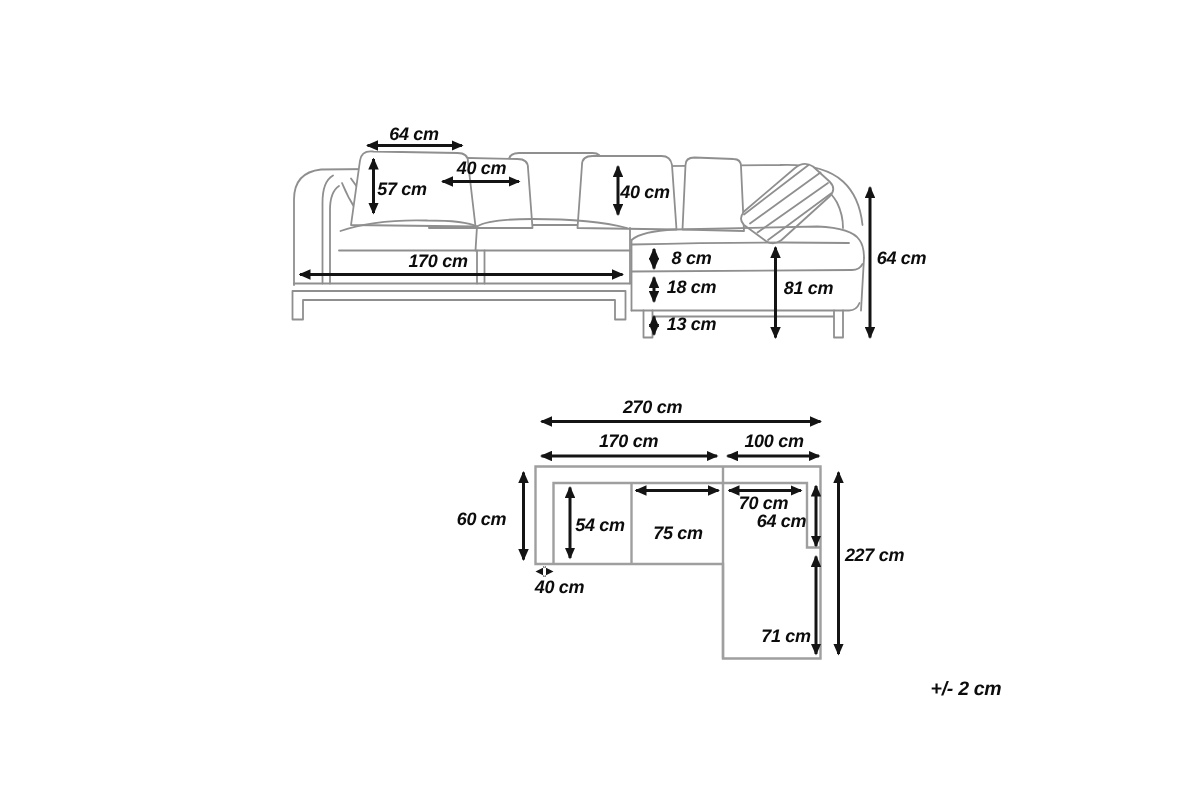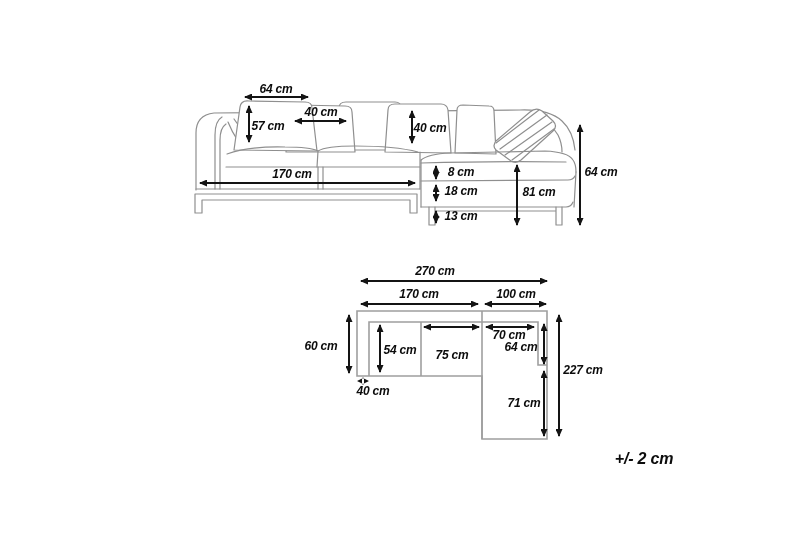--- a/index.html
+++ b/index.html
@@ -3,21 +3,21 @@
 <meta charset="utf-8">
 <style>
   html,body{margin:0;padding:0;background:#ffffff;}
   body{width:800px;height:533px;overflow:hidden;}
   .stage{position:relative;width:800px;height:533px;background:#fff;
          font-family:"Liberation Sans",sans-serif;font-style:italic;}
   .stage svg{position:absolute;left:0;top:0;}
   .dim{position:absolute;transform:translate(-50%,-50%);
        font-weight:700;font-size:12px;line-height:1;color:#0c0c0c;
        white-space:nowrap;letter-spacing:-0.2px;}
-  .tol{font-size:16px;}
+  .tol{font-size:13px;}
 </style>
 </head>
 <body>
 
 <div class="stage">
 
   <svg width="800" height="533" viewBox="0 0 800 533">
     <defs>
       <marker id="ah" viewBox="0 0 8 7" refX="7" refY="3.5" markerWidth="8" markerHeight="7" orient="auto-start-reverse" markerUnits="userSpaceOnUse">
         <path d="M0 0 L8 3.5 L0 7 Z" fill="#141414"></path>
@@ -118,16 +118,16 @@
   <div class="dim" style="left:435px;top:271px">270 cm</div>
   <div class="dim" style="left:419px;top:294px">170 cm</div>
   <div class="dim" style="left:516px;top:294px">100 cm</div>
   <div class="dim" style="left:321px;top:346px">60 cm</div>
   <div class="dim" style="left:400px;top:350px">54 cm</div>
   <div class="dim" style="left:452px;top:355px">75 cm</div>
   <div class="dim" style="left:509px;top:335px">70 cm</div>
   <div class="dim" style="left:521px;top:347px">64 cm</div>
   <div class="dim" style="left:373px;top:391px">40 cm</div>
   <div class="dim" style="left:583px;top:370px">227 cm</div>
-  <div class="dim" style="left:524px;top:403px">71 cm</div>
+  <div class="dim" style="left:524px;top:424px">71 cm</div>
 
   <div class="dim tol" style="left:644px;top:459px">+/- 2 cm</div>
 </div>
 
 </body></html>

